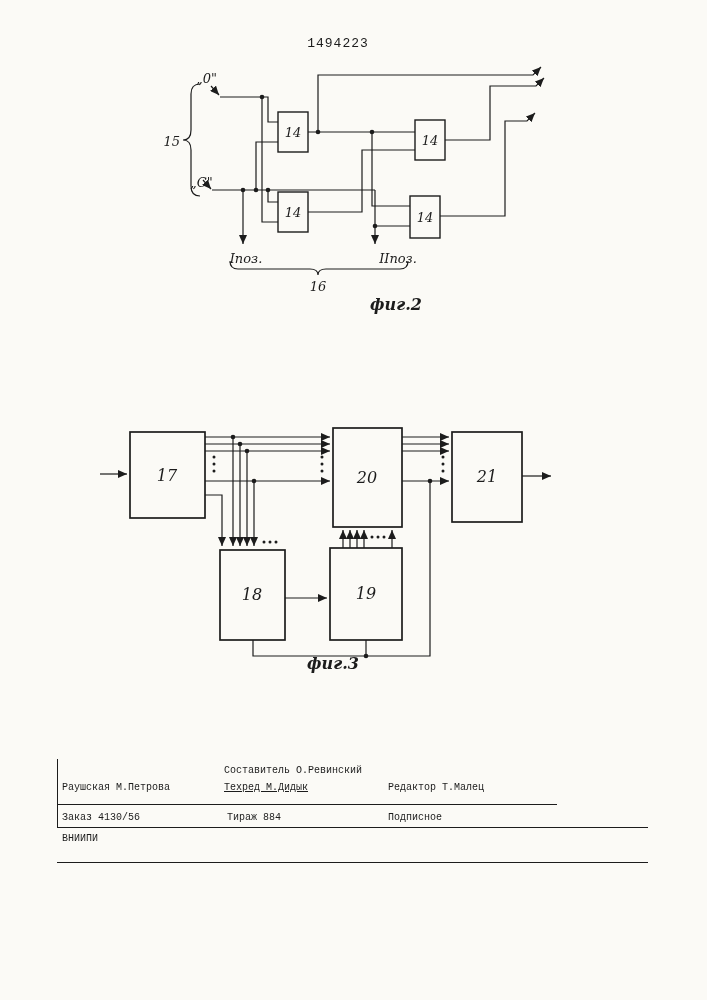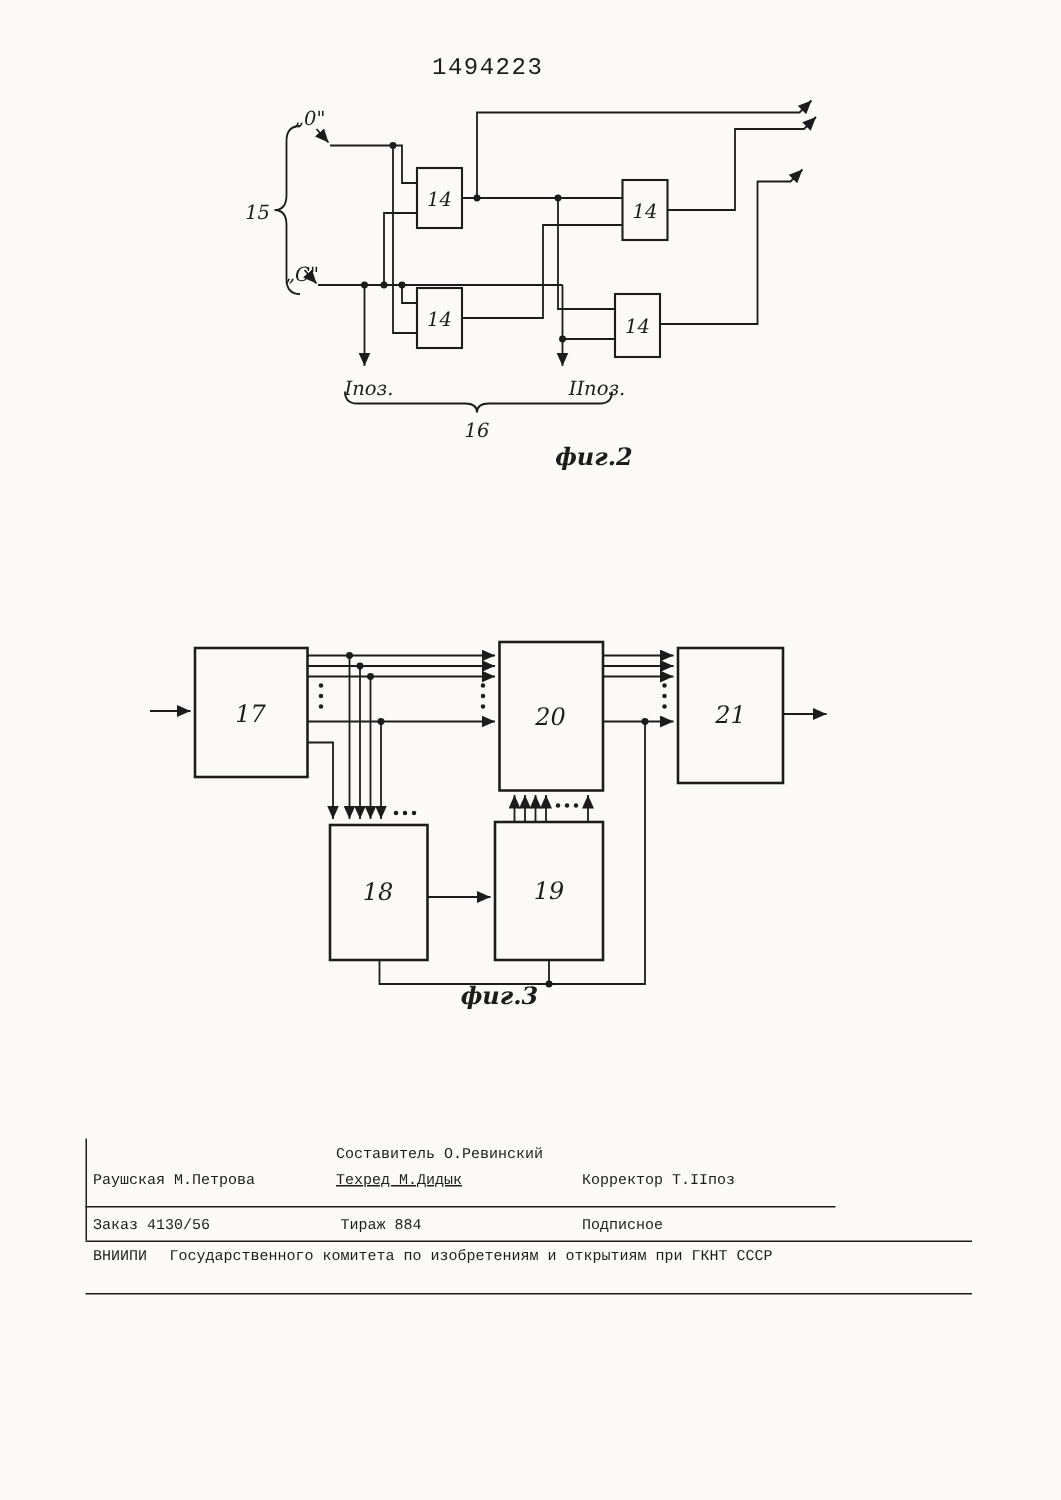--- a/index.html
+++ b/index.html
@@ -3,21 +3,21 @@
 <meta charset="utf-8">
 <style>
   html,body { margin:0; padding:0; background:#e9e9e5; }
   .page {
     position:relative; width:707px; height:1000px; margin:0 auto;
     background:#fbfaf6; color:#1c1c1c; overflow:hidden;
     font-family:"Liberation Mono","DejaVu Sans Mono",monospace;
   }
   .patent-number {
     position:absolute; top:36px; left:288px; width:100px;
-    text-align:left; font-size:16px; letter-spacing:1px;
+    text-align:center; font-size:13px; letter-spacing:1px;
   }
   svg.diagram { position:absolute; top:0; left:0; }
   svg .wire { stroke:#1c1c1c; stroke-width:1.2; fill:none; }
   svg .box  { stroke:#1c1c1c; stroke-width:1.4; fill:#fbfaf6; }
   svg .box3 { stroke:#1c1c1c; stroke-width:1.7; fill:#fbfaf6; }
   svg .lbl  { font-family:"DejaVu Serif","Liberation Serif",serif; font-style:italic; fill:#1c1c1c; stroke:none; }
   .imprint { position:absolute; top:755px; left:0; width:707px; height:160px; font-size:10px; }
   .imprint .t { position:absolute; white-space:nowrap; }
   .hline { position:absolute; height:1px; background:#1c1c1c; }
   .vline { position:absolute; width:1px; background:#1c1c1c; }
@@ -166,30 +166,29 @@
       <text class="lbl" x="333" y="669" font-size="16" font-weight="bold" text-anchor="middle">фиг.3</text>
     </g>
   </svg>
 
   <div class="imprint">
     <div class="vline" style="left:57px; top:4px; height:68px;"></div>
 
     <div class="t" style="left:224px; top:10px;">Составитель О.Ревинский</div>
     <div class="t" style="left:62px;  top:27px;">Раушская М.Петрова</div>
     <div class="t" style="left:224px; top:27px;text-decoration:underline;">Техред М.Дидык</div>
-    <div class="t" style="left:388px; top:27px;">Корректор Т.IIпоз</div>
+    <div class="t" style="left:388px; top:27px;">Редактор Т.Малец</div>
 
     <div class="hline" style="left:57px; top:49px; width:500px;"></div>
 
     <div class="t" style="left:62px;  top:57px;">Заказ 4130/56</div>
     <div class="t" style="left:227px; top:57px;">Тираж 884</div>
     <div class="t" style="left:388px; top:57px;text-align:center;">Подписное</div>
 
     <div class="hline" style="left:57px; top:72px; width:591px;"></div>
 
     <div class="t" style="left:62px;  top:78px;">ВНИИПИ</div>
-    <div class="t" style="left:113px; top:78px;">Государственного комитета по изобретениям и открытиям при ГКНТ СССР</div>
 
     <div class="hline" style="left:57px; top:107px; width:591px;"></div>
 
   </div>
 
 </div>
 
 </body></html>

